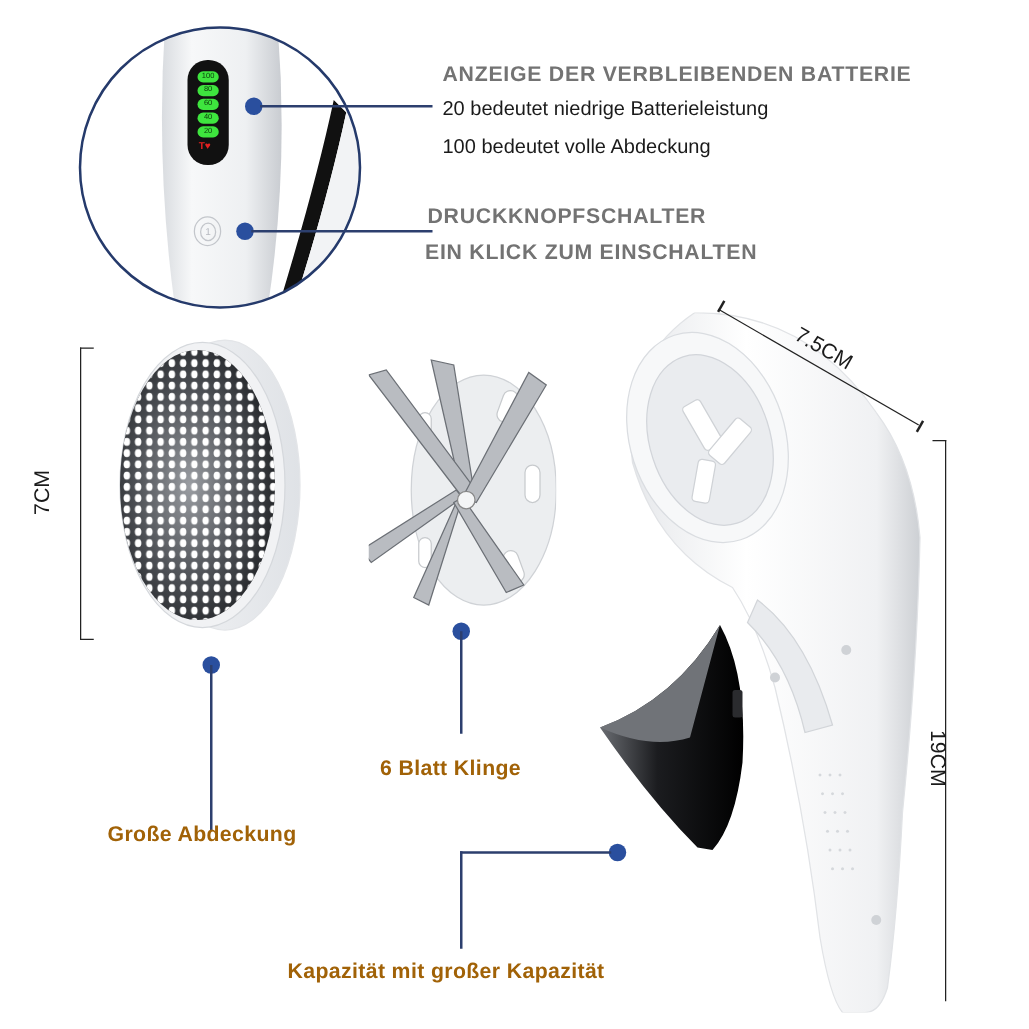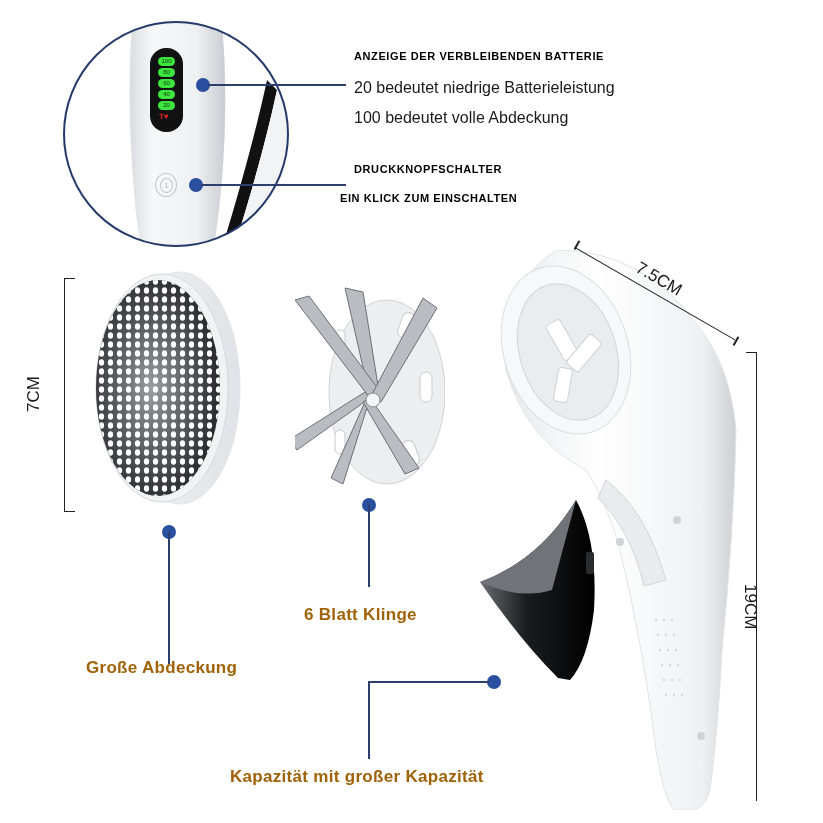--- a/index.html
+++ b/index.html
@@ -1,18 +1,18 @@
 <!DOCTYPE html>
 <html><head>
 <meta charset="utf-8">
 <style>
   html,body{margin:0;padding:0;background:#ffffff;}
   body{width:823px;height:823px;position:relative;overflow:hidden;font-family:"Liberation Sans","DejaVu Sans",sans-serif;}
   .abs{position:absolute;}
-  .title-blue{color:#000000;font-weight:bold;font-size:11px;letter-spacing:0.6px;white-space:nowrap;}
+  .title-blue{color:#737373;font-weight:bold;font-size:17px;letter-spacing:0.6px;white-space:nowrap;}
   .txt-dark{color:#1a1a1a;font-size:16px;white-space:nowrap;}
   .lbl-blue{color:#a16207;font-weight:bold;font-size:17px;white-space:nowrap;letter-spacing:0.3px;}
   .dim{color:#1a1a1a;font-size:17px;white-space:nowrap;}
   .dot{width:14px;height:14px;border-radius:50%;background:#2a4f9e;}
   .line{background:#2c3f6e;}
   svg{display:block;}
 </style>
 </head>
 <body>
 
@@ -54,21 +54,21 @@
 
 <div class="abs dot" style="left:196px;top:78px;"></div>
 <div class="abs line" style="left:208px;top:84px;width:138px;height:1.5px;"></div>
 <div class="abs dot" style="left:189px;top:178px;"></div>
 <div class="abs line" style="left:201px;top:184px;width:145px;height:1.5px;"></div>
 
 <div class="abs title-blue" style="left:354px;top:50px;">ANZEIGE DER VERBLEIBENDEN BATTERIE</div>
 <div class="abs txt-dark" style="left:354px;top:79px;">20 bedeutet niedrige Batterieleistung</div>
 <div class="abs txt-dark" style="left:354px;top:109px;">100 bedeutet volle Abdeckung</div>
 
-<div class="abs title-blue" style="left:354px;top:163px;">DRUCKKNOPFSCHALTER</div>
+<div class="abs title-blue" style="left:342px;top:163px;">DRUCKKNOPFSCHALTER</div>
 <div class="abs title-blue" style="left:340px;top:192px;">EIN KLICK ZUM EINSCHALTEN</div>
 
 <div class="abs" style="left:64px;top:278px;width:10px;height:232px;border-left:1.5px solid #222;border-top:1.5px solid #222;border-bottom:1.5px solid #222;"></div>
 <div class="abs dim" style="left:16px;top:384px;transform:rotate(-90deg);transform-origin:center;">7CM</div>
 
 <div class="abs" style="left:88px;top:268px;width:160px;height:240px;">
   <svg width="160" height="240" viewBox="0 0 160 240">
     <defs>
       <linearGradient id="rimg" x1="0" x2="1">
         <stop offset="0" stop-color="#f4f5f7"></stop>

